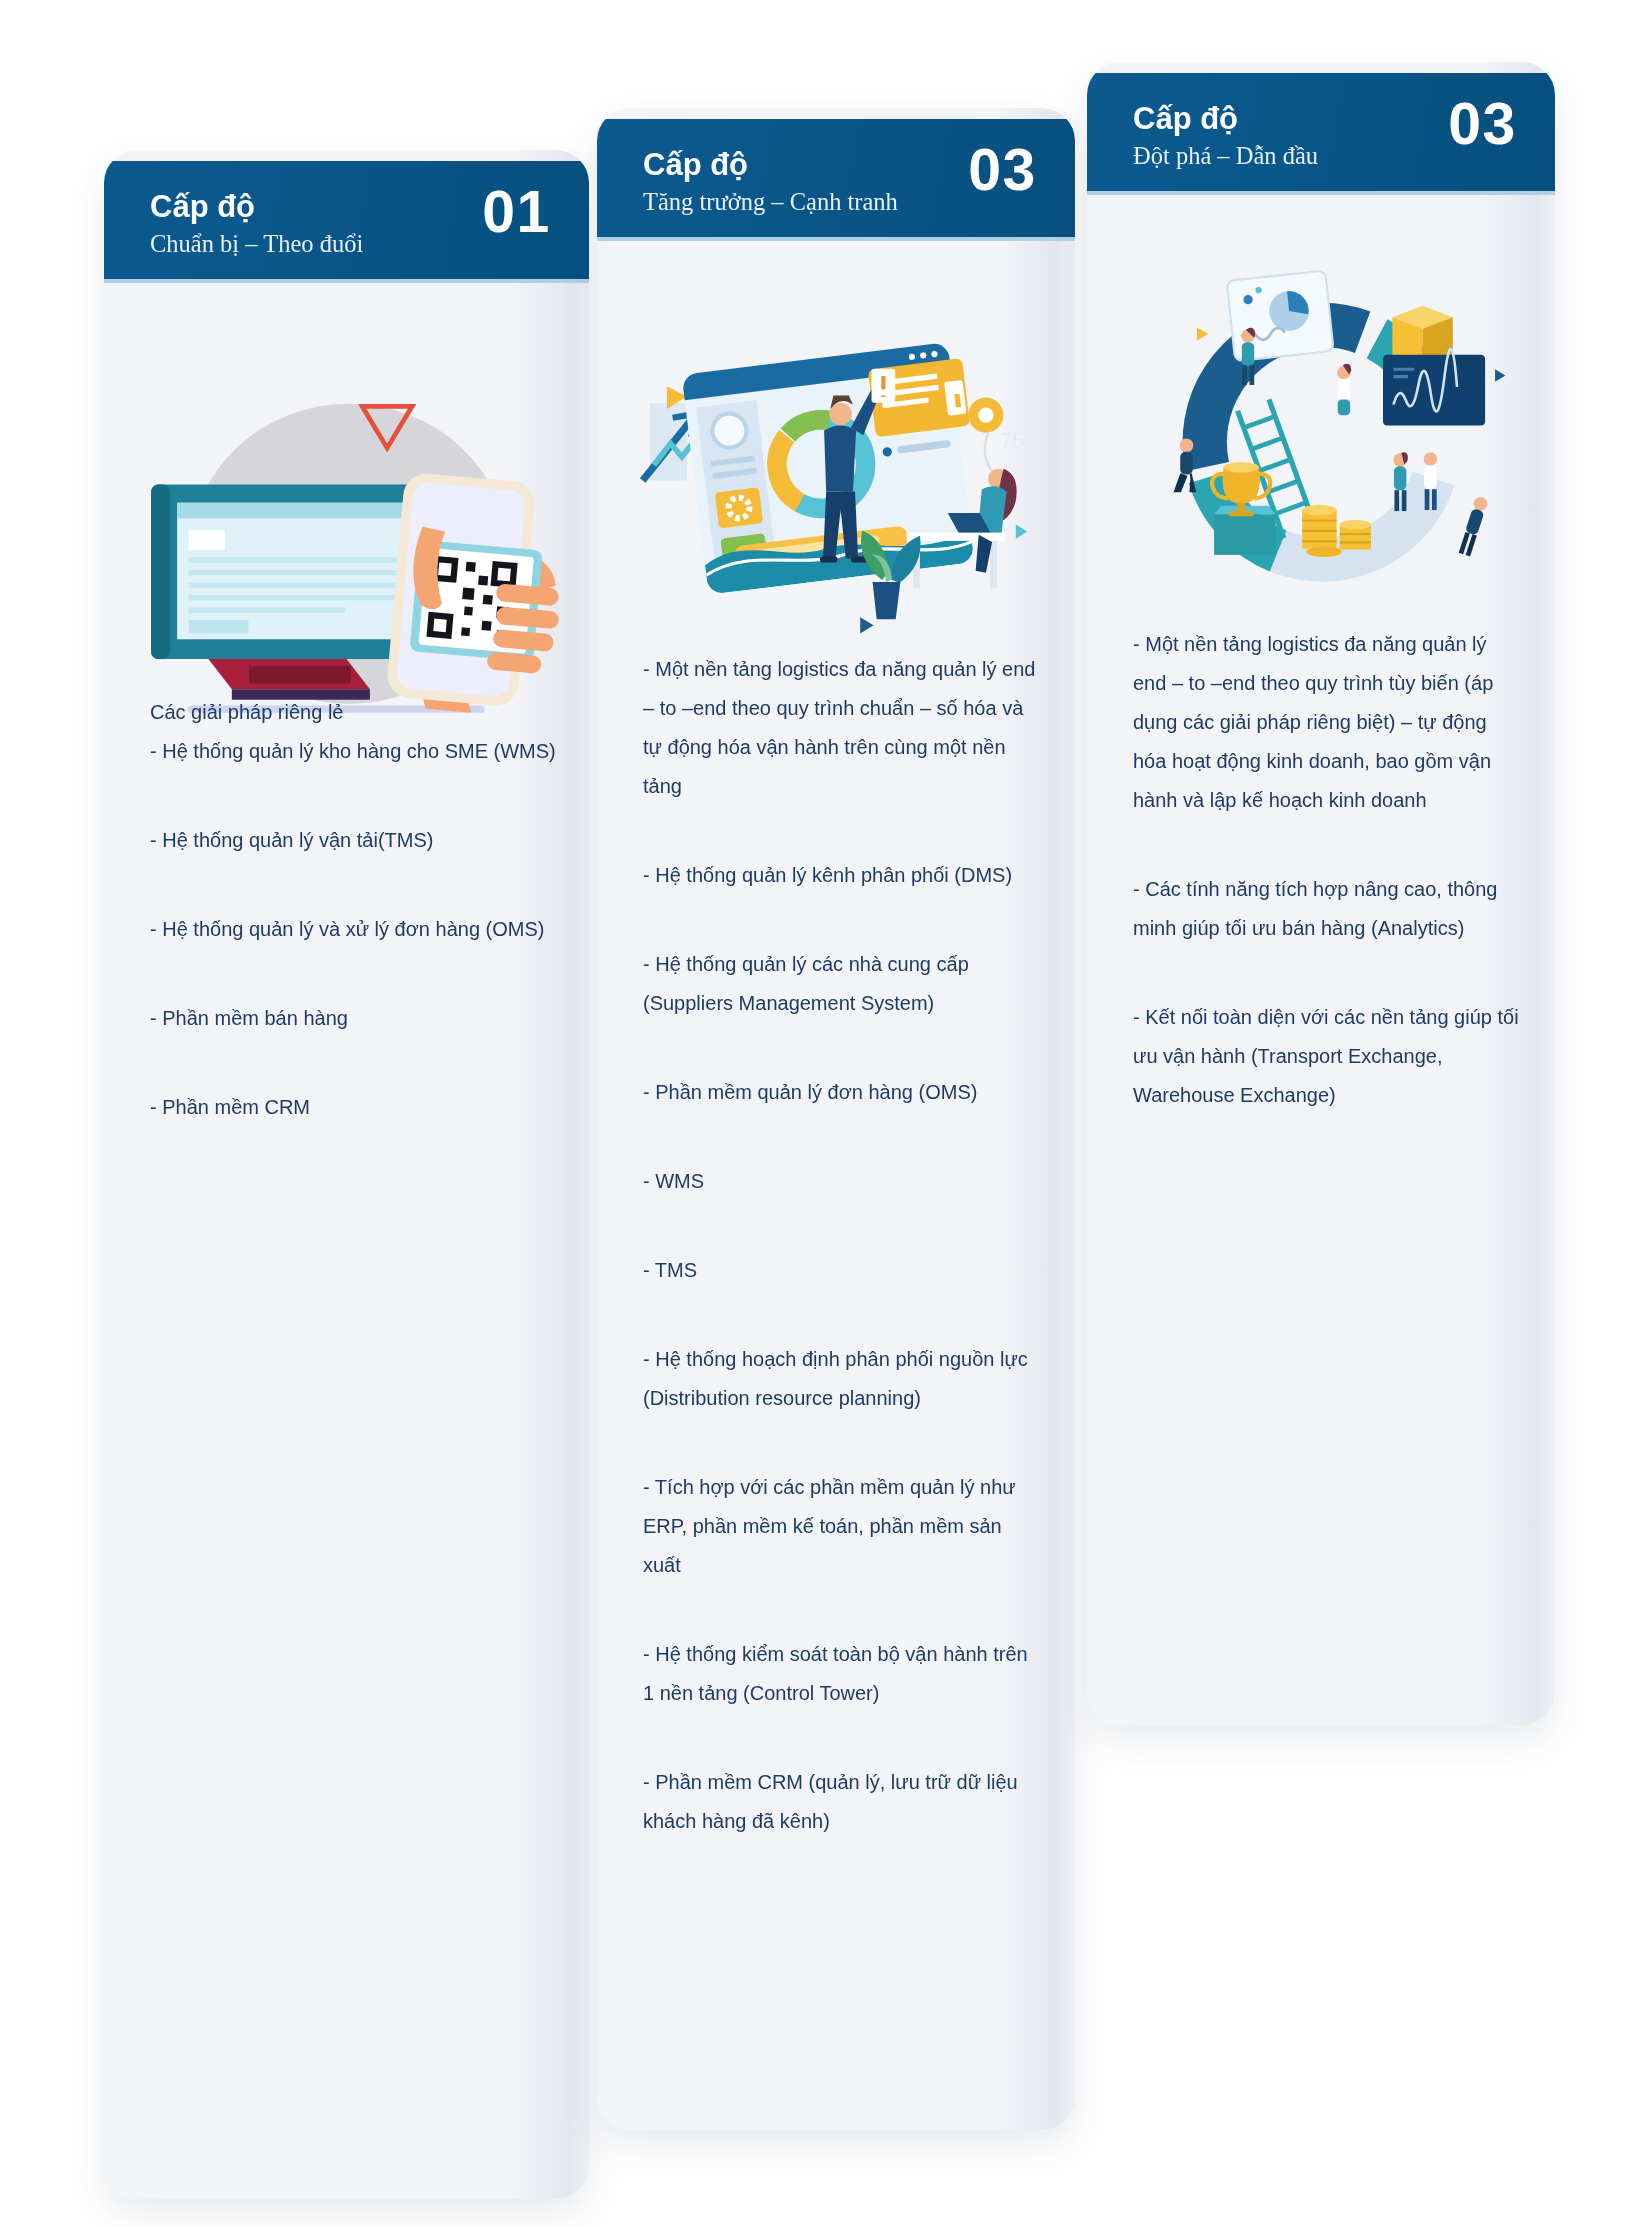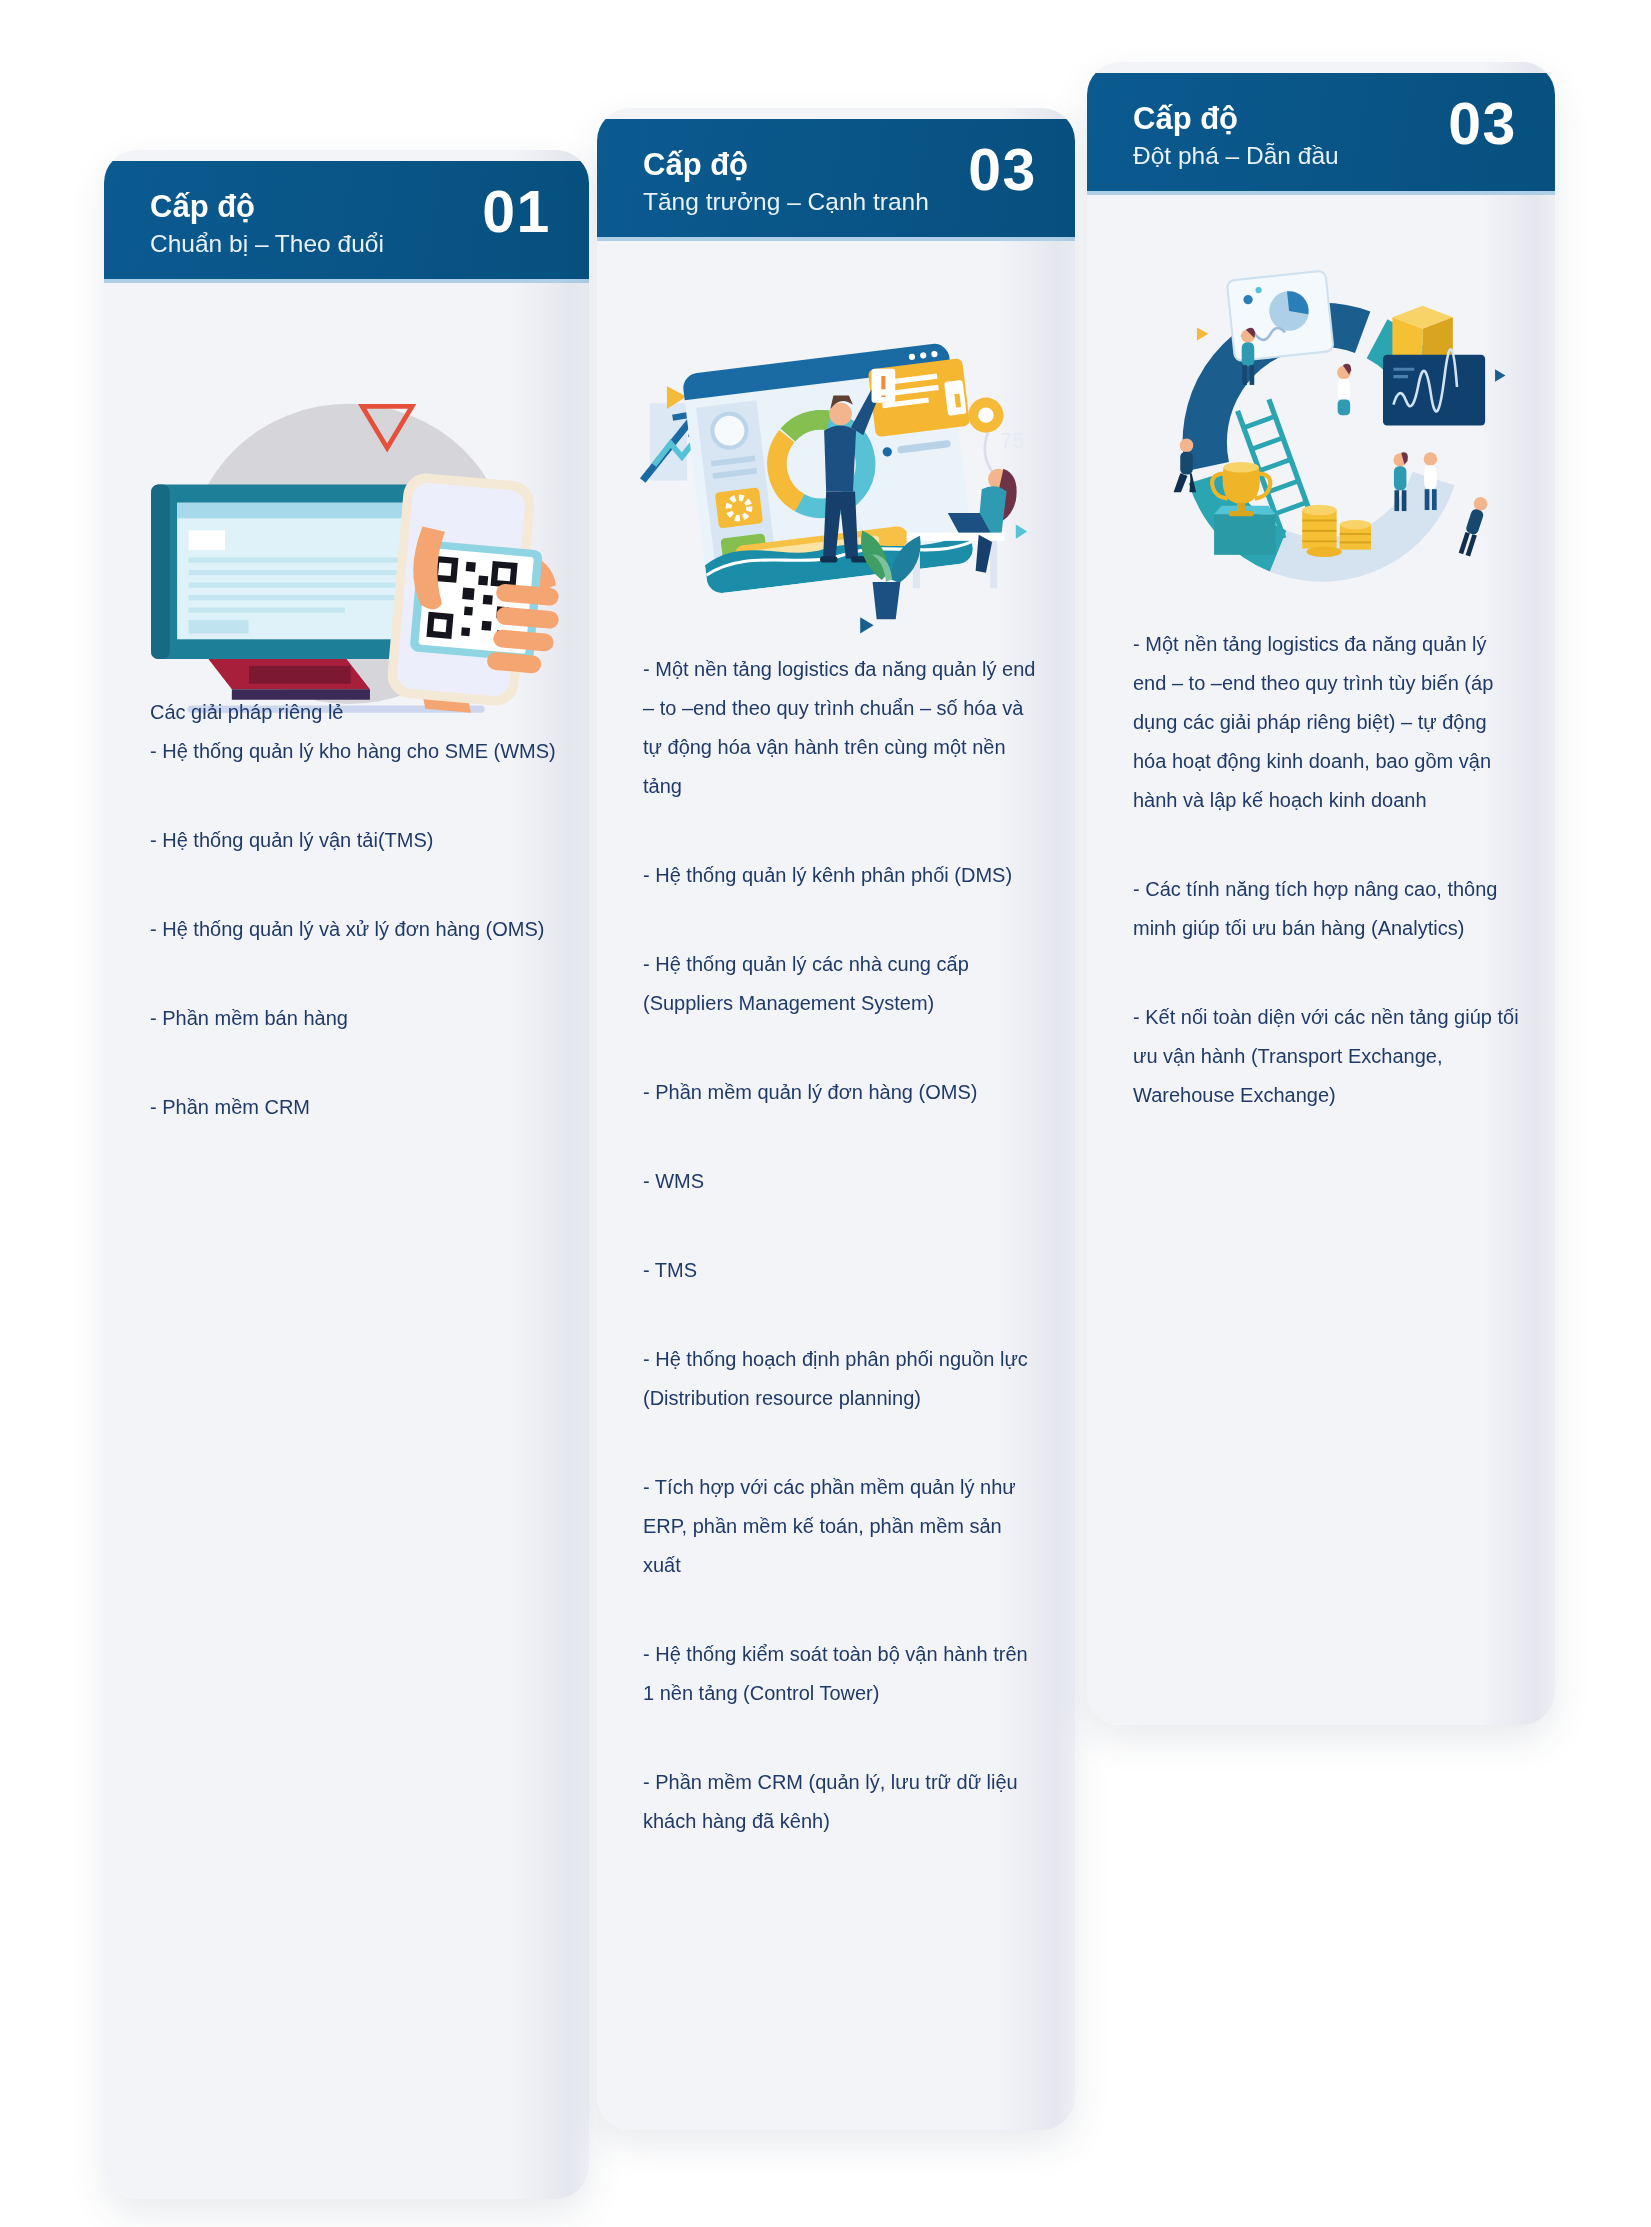--- a/index.html
+++ b/index.html
@@ -15,21 +15,21 @@
   }
   .card-header{
     position:absolute;top:11px;left:0;right:0;height:122px;
     background:linear-gradient(100deg,#0b5a90 0%,#07507f 100%);
     border-bottom:4.2px solid #aecfe6;
     box-sizing:border-box;
     display:flex;flex-direction:column;justify-content:flex-end;
     padding:0 0 19px 46px;
   }
   .level-label{color:#ffffff;font-size:31px;font-weight:bold;line-height:41px;}
-  .level-subtitle{color:#e9f2f9;font-size:24.5px;line-height:33px;font-weight:normal;}
+  .level-subtitle{color:#e9f2f9;font-size:24.5px;line-height:33px;font-weight:normal;font-family:Liberation Serif, serif;}
   .level-number{
     position:absolute;top:20px;right:38px;
     color:#ffffff;font-size:59px;font-weight:bold;letter-spacing:1.6px;line-height:63px;
   }
   .illus{position:absolute;left:21px;}
   .card-body-text{
     position:absolute;left:46px;right:32px;
     color:#203a68;font-size:20px;line-height:39px;
   }
   .card-item{margin:0 0 50px 0;white-space:pre-line;}

